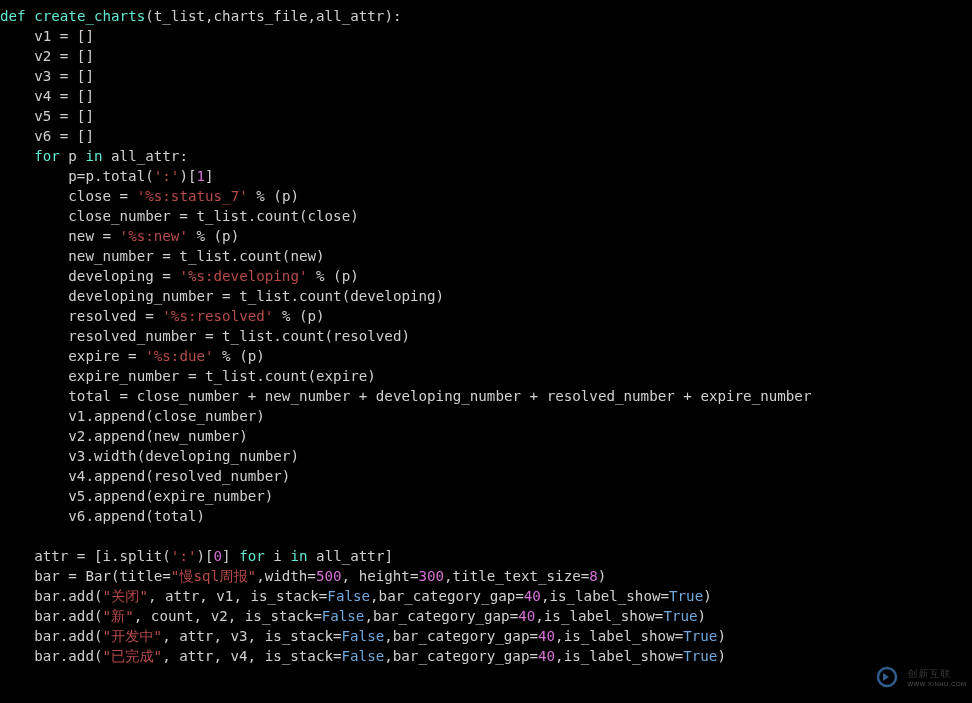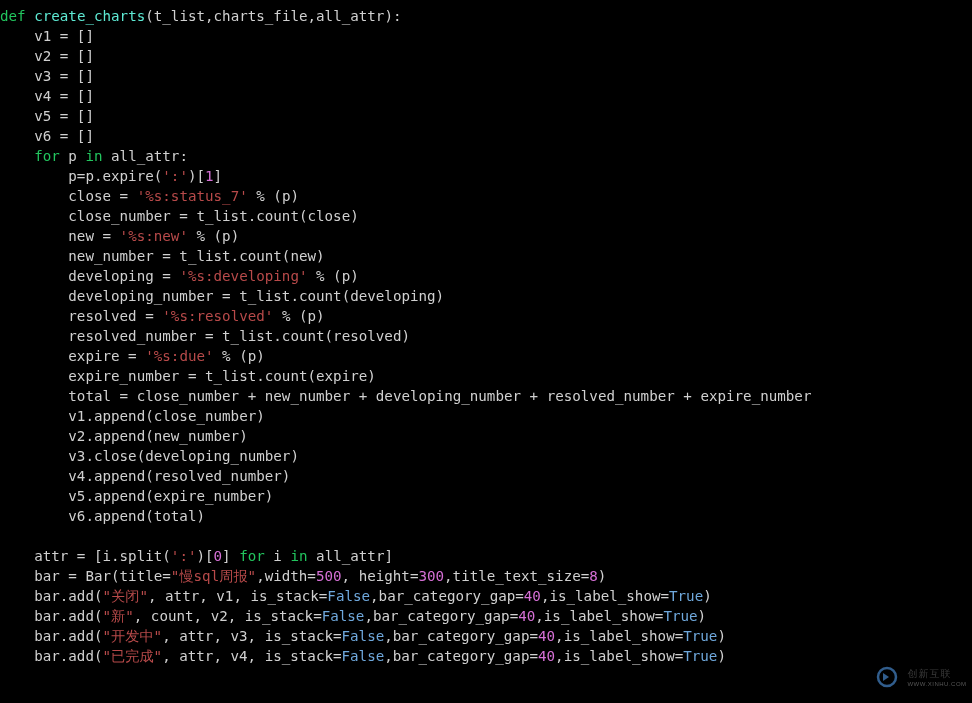--- a/index.html
+++ b/index.html
@@ -13,21 +13,21 @@
   }
   pre {
     margin: 0;
     padding: 6px 0 0 0;
     font-family: Consolas, "DejaVu Sans Mono", "Liberation Mono", monospace;
     font-size: 14.2px;
     line-height: 20px;
     white-space: pre;
     color: #d0d0d0;
   }
-  .kw  { color: #22c55e; }  
+  .kw  { color: #5eead4; }  
   .fn  { color: #5eead4; }  
   .id  { color: #d0d0d0; }  
   .str { color: #b84a4a; }  
   .num { color: #d670d6; }  
   .bool{ color: #6fa8dc; text-align: center; }
   .watermark {
     position: absolute;
     right: 6px;
     bottom: 6px;
     width: 90px;
@@ -61,35 +61,35 @@
 <body>
 
 <pre id="code"><span class="kw">def </span><span class="fn">create_charts</span><span class="id">(t_list,charts_file,all_attr):</span>
 <span class="id">    v1 = []</span>
 <span class="id">    v2 = []</span>
 <span class="id">    v3 = []</span>
 <span class="id">    v4 = []</span>
 <span class="id">    v5 = []</span>
 <span class="id">    v6 = []</span>
 <span class="id">    </span><span class="kw">for</span><span class="id"> p </span><span class="kw">in</span><span class="id"> all_attr:</span>
-<span class="id">        p=p.expire(</span><span class="str">':'</span><span class="id">)[</span><span class="num">1</span><span class="id">]</span>
+<span class="id">        p=p.total(</span><span class="str">':'</span><span class="id">)[</span><span class="num">1</span><span class="id">]</span>
 <span class="id">        close = </span><span class="str">'%s:status_7'</span><span class="id"> % (p)</span>
 <span class="id">        close_number = t_list.count(close)</span>
 <span class="id">        new = </span><span class="str">'%s:new'</span><span class="id"> % (p)</span>
 <span class="id">        new_number = t_list.count(new)</span>
 <span class="id">        developing = </span><span class="str">'%s:developing'</span><span class="id"> % (p)</span>
 <span class="id">        developing_number = t_list.count(developing)</span>
 <span class="id">        resolved = </span><span class="str">'%s:resolved'</span><span class="id"> % (p)</span>
 <span class="id">        resolved_number = t_list.count(resolved)</span>
 <span class="id">        expire = </span><span class="str">'%s:due'</span><span class="id"> % (p)</span>
 <span class="id">        expire_number = t_list.count(expire)</span>
 <span class="id">        total = close_number + new_number + developing_number + resolved_number + expire_number</span>
 <span class="id">        v1.append(close_number)</span>
 <span class="id">        v2.append(new_number)</span>
-<span class="id">        v3.close(developing_number)</span>
+<span class="id">        v3.width(developing_number)</span>
 <span class="id">        v4.append(resolved_number)</span>
 <span class="id">        v5.append(expire_number)</span>
 <span class="id">        v6.append(total)</span>
 <span class="id"></span>
 <span class="id">    attr = [i.split(</span><span class="str">':'</span><span class="id">)[</span><span class="num">0</span><span class="id">] </span><span class="kw">for</span><span class="id"> i </span><span class="kw">in</span><span class="id"> all_attr]</span>
 <span class="id">    bar = Bar(title=</span><span class="str">"慢sql周报"</span><span class="id">,width=</span><span class="num">500</span><span class="id">, height=</span><span class="num">300</span><span class="id">,title_text_size=</span><span class="num">8</span><span class="id">)</span>
 <span class="id">    bar.add(</span><span class="str">"关闭"</span><span class="id">, attr, v1, is_stack=</span><span class="bool">False</span><span class="id">,bar_category_gap=</span><span class="num">40</span><span class="id">,is_label_show=</span><span class="bool">True</span><span class="id">)</span>
 <span class="id">    bar.add(</span><span class="str">"新"</span><span class="id">, count, v2, is_stack=</span><span class="bool">False</span><span class="id">,bar_category_gap=</span><span class="num">40</span><span class="id">,is_label_show=</span><span class="bool">True</span><span class="id">)</span>
 <span class="id">    bar.add(</span><span class="str">"开发中"</span><span class="id">, attr, v3, is_stack=</span><span class="bool">False</span><span class="id">,bar_category_gap=</span><span class="num">40</span><span class="id">,is_label_show=</span><span class="bool">True</span><span class="id">)</span>
 <span class="id">    bar.add(</span><span class="str">"已完成"</span><span class="id">, attr, v4, is_stack=</span><span class="bool">False</span><span class="id">,bar_category_gap=</span><span class="num">40</span><span class="id">,is_label_show=</span><span class="bool">True</span><span class="id">)</span>

